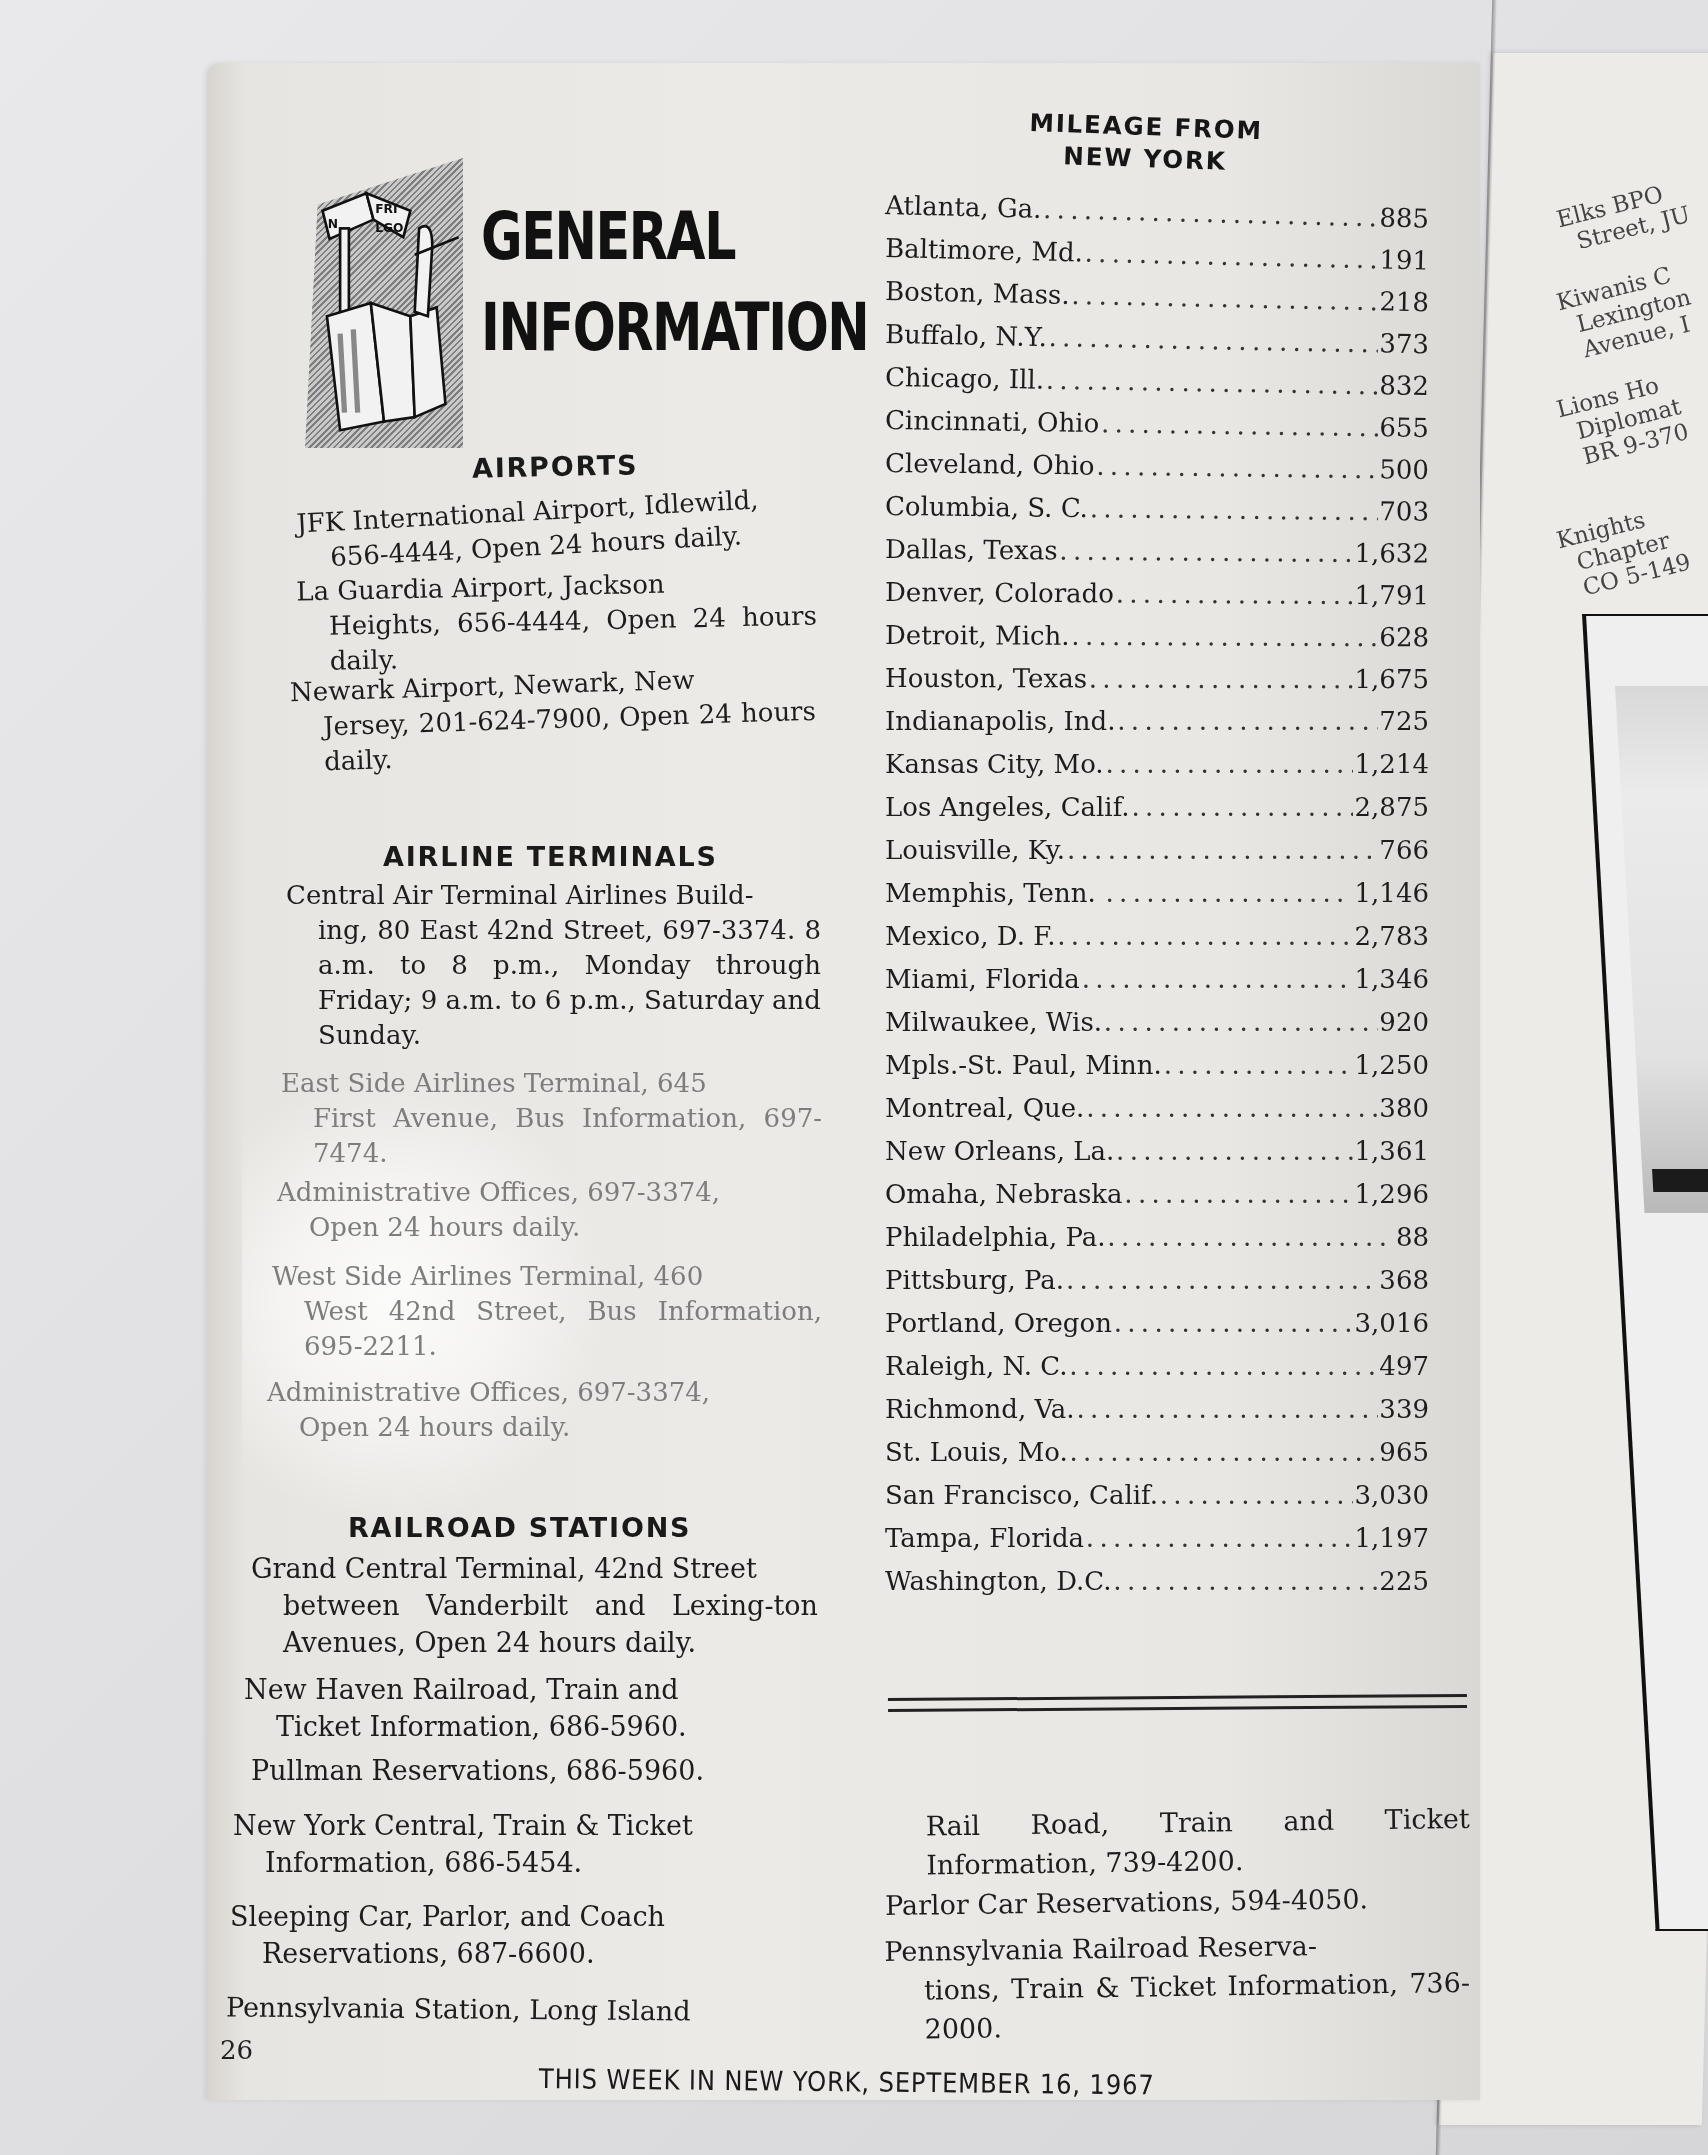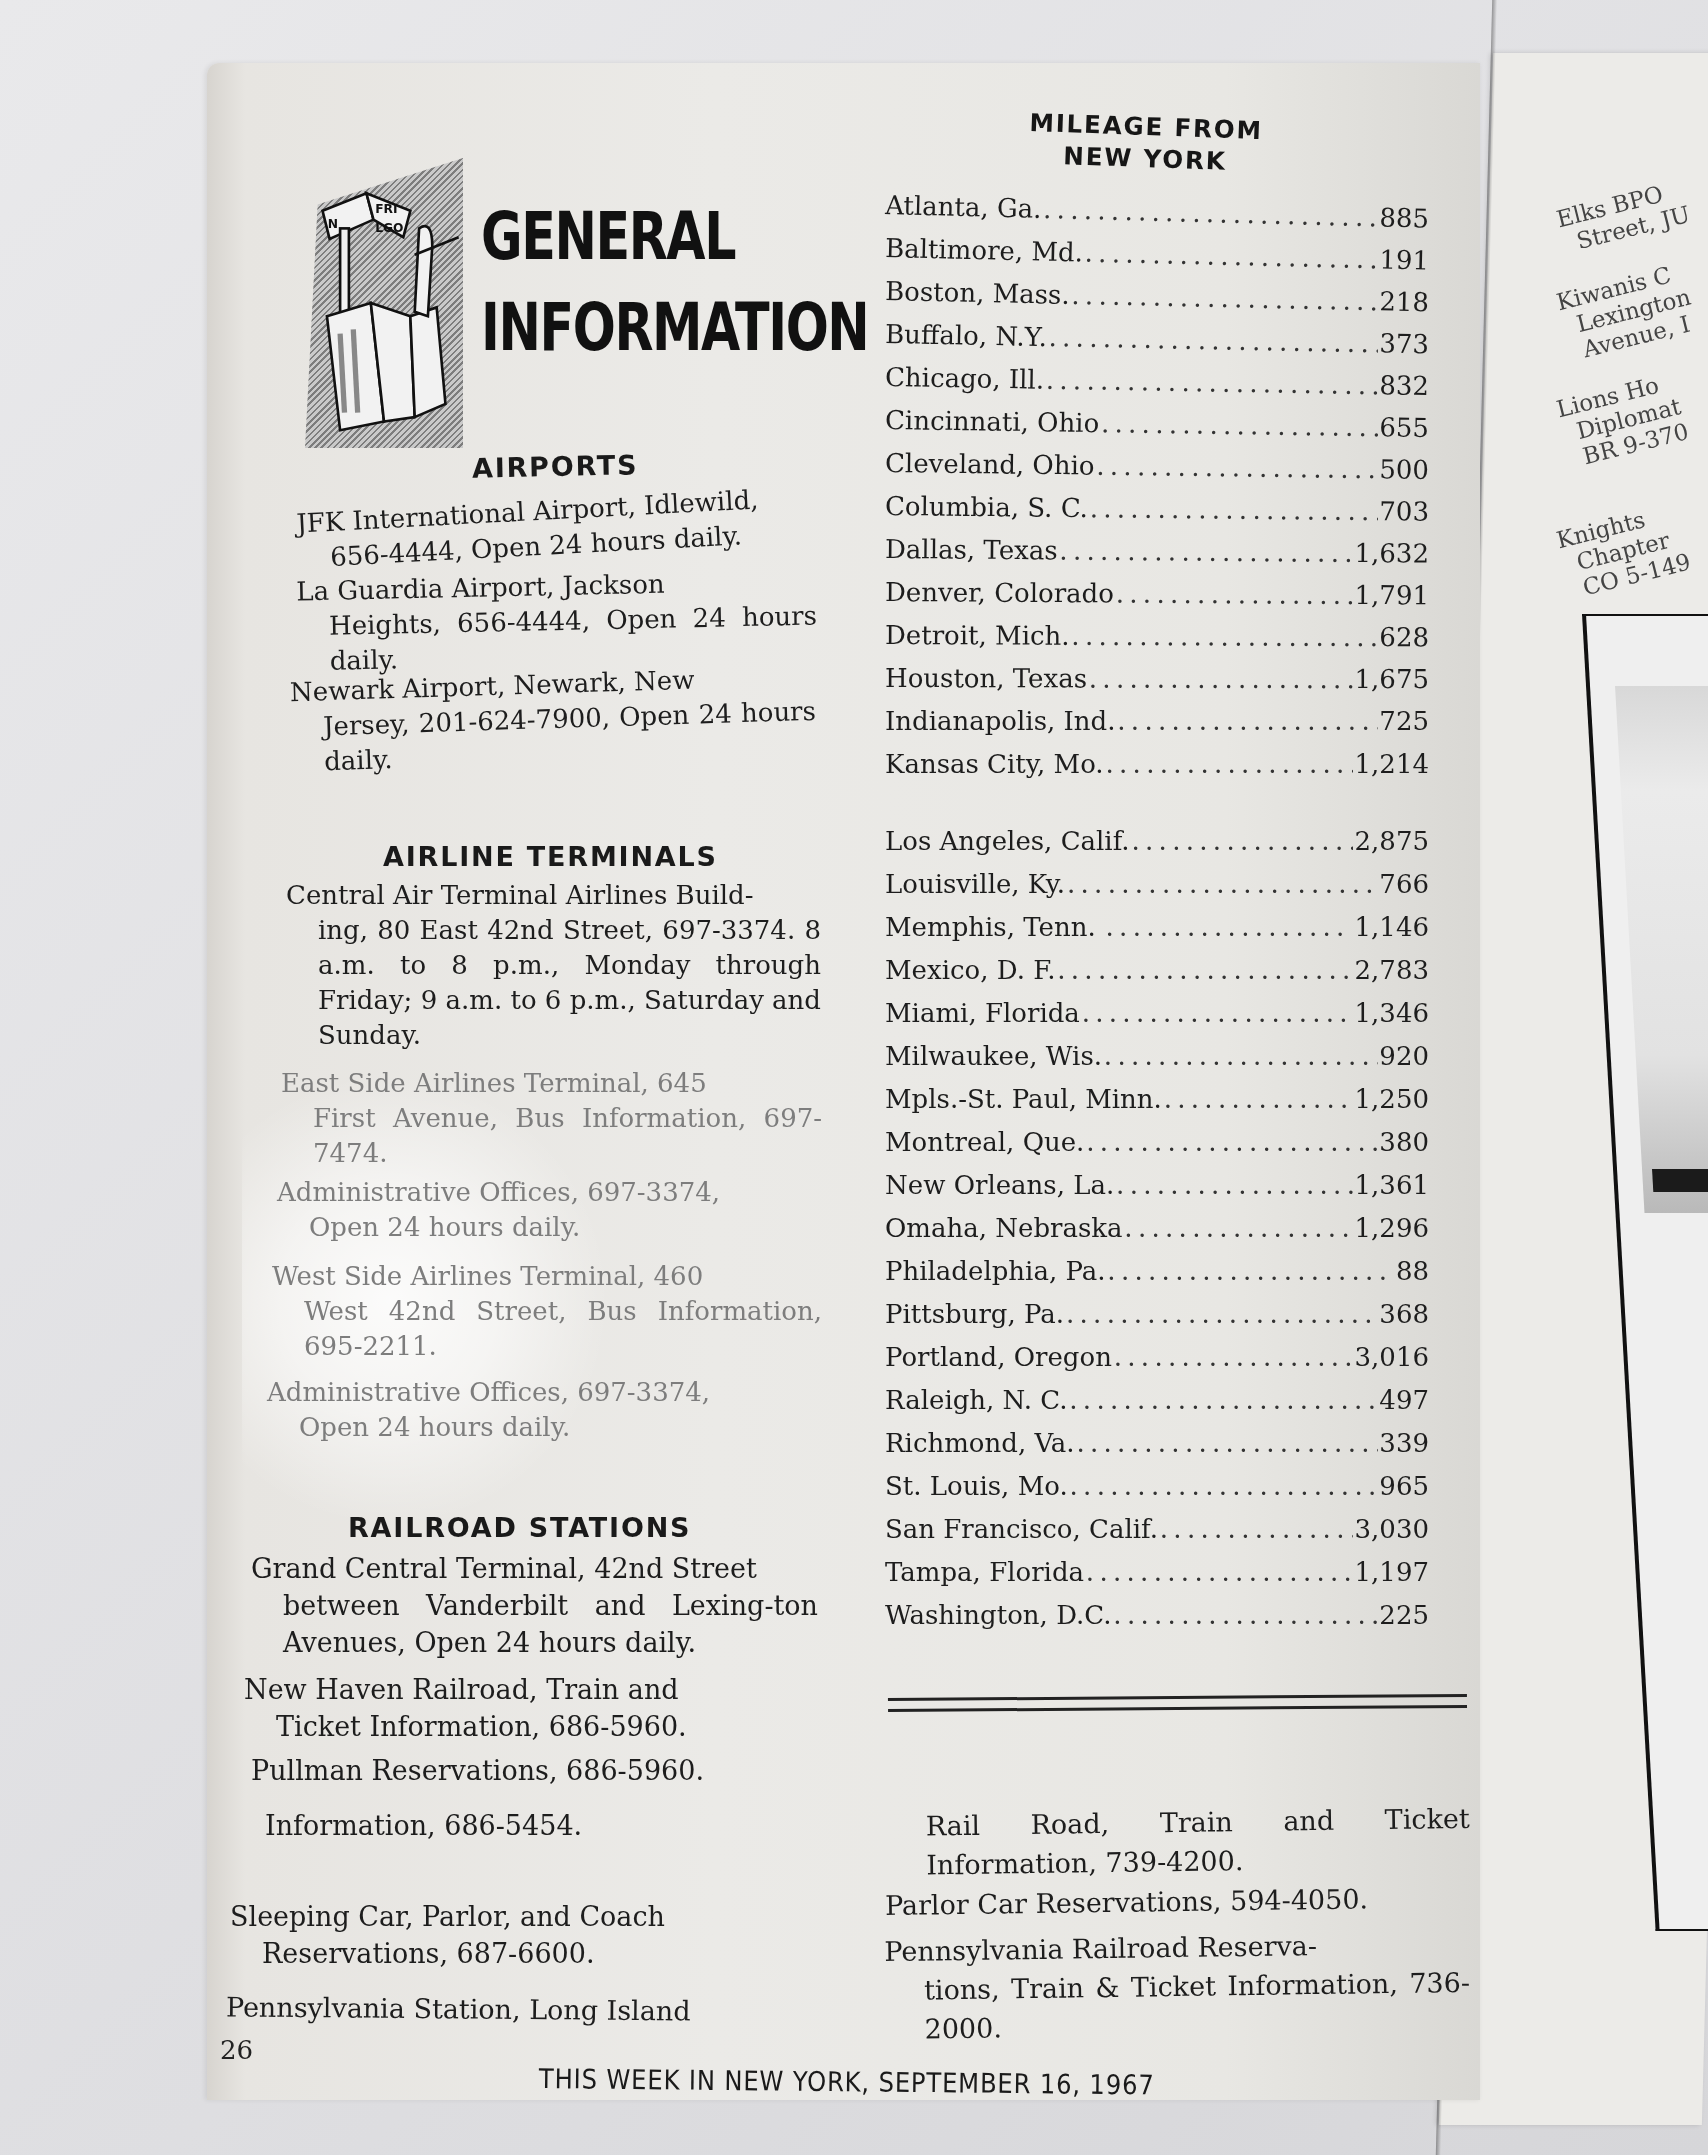--- a/index.html
+++ b/index.html
@@ -280,20 +280,21 @@
   <span class="rest">between Vanderbilt and Lexing-ton Avenues, Open 24 hours daily.</span>
 </div>
 <div class="entry" style="left:244px; top:1671px; width:574px; font-size:27px; line-height:37px;">
   <span class="first">New Haven Railroad, Train and</span>
   <span class="rest">Ticket Information, 686-5960.</span>
 </div>
 <div class="entry" style="left:239px; top:1752px; width:579px; font-size:27px; line-height:37px;margin-left:12px;">
   <span class="first">Pullman Reservations, 686-5960.</span>
 </div>
 <div class="entry" style="left:233px; top:1807px; width:585px; font-size:27px; line-height:37px;">
+  <span class="first">New York Central, Train &amp; Ticket</span>
   <span class="rest">Information, 686-5454.</span>
 </div>
 <div class="entry" style="left:230px; top:1898px; width:588px; font-size:27px; line-height:37px;">
   <span class="first">Sleeping Car, Parlor, and Coach</span>
   <span class="rest">Reservations, 687-6600.</span>
 </div>
 <div class="entry" style="left:226px; top:1991px; width:592px; font-size:27px; line-height:37px; transform:rotate(0.5deg);">
   <span class="first">Pennsylvania Station, Long Island</span>
 </div>
 
@@ -366,21 +367,21 @@
     <div class="mileage-row" style="transform: rotate(0deg); transform-origin: left center;">
       <span class="city">Indianapolis, Ind.</span>
       <span class="dots"></span>
       <span class="miles">725</span>
     </div>
     <div class="mileage-row" style="transform: rotate(0deg); transform-origin: left center;">
       <span class="city">Kansas City, Mo.</span>
       <span class="dots"></span>
       <span class="miles">1,214</span>
     </div>
-    <div class="mileage-row" style="transform: rotate(0deg); transform-origin: left center; margin-top: 34px;">
+    <div class="mileage-row" style="transform: rotate(0deg); transform-origin: left center;">
       <span class="city">Los Angeles, Calif.</span>
       <span class="dots"></span>
       <span class="miles">2,875</span>
     </div>
     <div class="mileage-row" style="transform: rotate(0deg); transform-origin: left center;">
       <span class="city">Louisville, Ky.</span>
       <span class="dots"></span>
       <span class="miles">766</span>
     </div>
     <div class="mileage-row" style="transform: rotate(0deg); transform-origin: left center; gap: 8px;">

